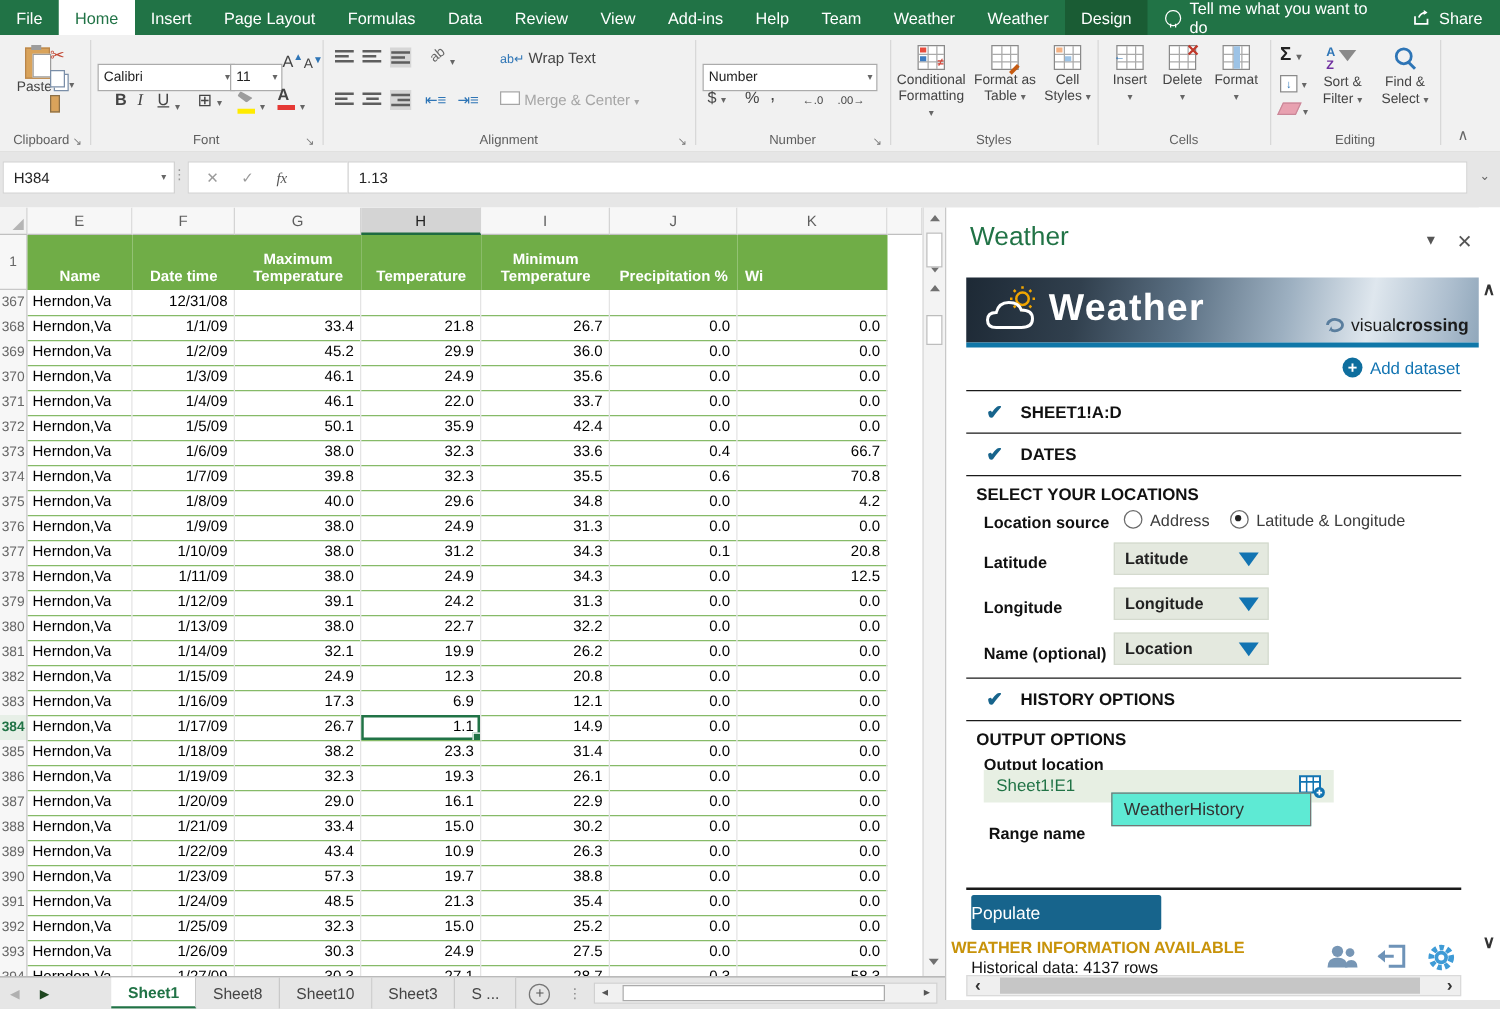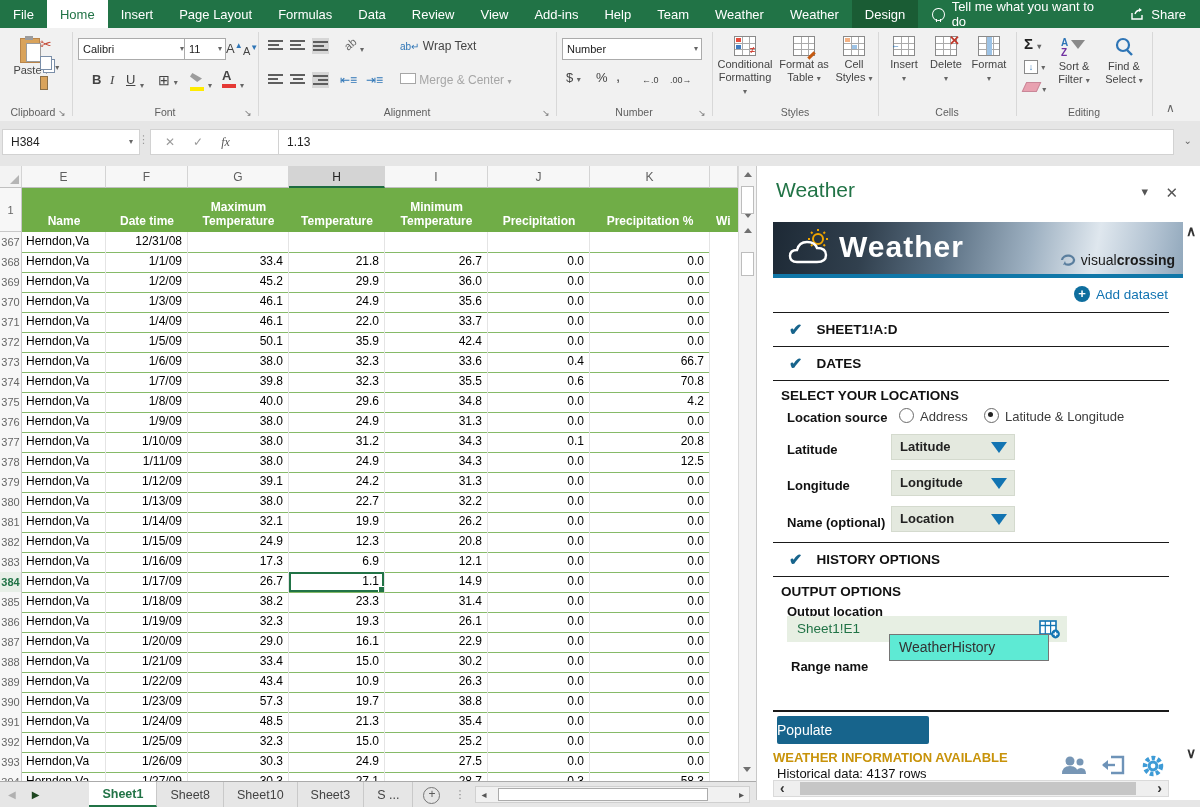--- a/index.html
+++ b/index.html
@@ -11,21 +11,21 @@
   .rtab.contextual{background:#1A5C34;}
   #tellme{display:flex;align-items:center;gap:7px;padding:0 14px;}
   #share{margin-left:auto;display:flex;align-items:center;gap:6px;padding:0 14px;}
   .bulb{width:11px;height:11px;border:1.5px solid #fff;border-radius:50%;position:relative;}
   .bulb:after{content:"";position:absolute;left:3px;top:10px;width:3px;height:3px;border-left:1.5px solid #fff;border-right:1.5px solid #fff;}
   
   #ribbon{position:absolute;left:0;top:28px;width:1200px;height:93px;background:#F1F1F1;border-bottom:1px solid #C8C6C4;font-size:11px;color:#333;}
   .gsep{position:absolute;top:4px;height:84px;width:1px;background:#D8D8D8;}
   .glabel{position:absolute;bottom:3px;font-size:10.5px;color:#5E5E5E;text-align:center;}
   .launch{position:absolute;bottom:3px;font-size:9px;color:#777;}
-  .combo{position:absolute;height:20px;background:#fff;border:1px solid #ABABAB;font-size:11px;color:#222;line-height:20px;padding:0 4px;}
+  .combo{position:absolute;height:20px;background:#fff;border:1px solid #ABABAB;font-size:11px;color:#222;line-height:20px;padding:0 4px;margin-top:13px;}
   .combo .car{position:absolute;right:3px;top:0;color:#666;font-size:8px;}
   .mini{position:absolute;font-size:12px;color:#444;line-height:16px;}
   .car{color:#666;font-size:8px;}
   .bigbtn{position:absolute;text-align:center;color:#444;font-size:11px;line-height:13px;}
   .bigbtn .bicon{display:block;margin:0 auto 2px;}
   .gridic{width:20px;height:18px;border:1px solid #8A8A8A;background:
     linear-gradient(#aaa,#aaa) 0 6px/100% 1px no-repeat,
     linear-gradient(#aaa,#aaa) 0 12px/100% 1px no-repeat,
     linear-gradient(#aaa,#aaa) 7px 0/1px 100% no-repeat,
     linear-gradient(#aaa,#aaa) 14px 0/1px 100% no-repeat,#fff;position:relative;}
@@ -83,21 +83,21 @@
   .checkrow b{font-size:13.5px;}
   .plabel{position:absolute;font-weight:bold;font-size:13px;color:#111;}
   .ddbox{position:absolute;width:124px;height:26px;background:#E4E9DF;border:1px solid #D4DACE;box-sizing:border-box;font-weight:bold;font-size:13px;line-height:24px;padding-left:8px;color:#222;}
   .ddtri{position:absolute;right:7px;top:7px;width:0;height:0;border-left:8px solid transparent;border-right:8px solid transparent;border-top:11px solid #1274B2;}
   .radio{display:inline-block;width:13px;height:13px;border:1px solid #6a6a6a;border-radius:50%;vertical-align:-2px;margin-right:6px;background:#fff;position:relative;}
   .radio.on:after{content:"";position:absolute;left:3px;top:3px;width:5px;height:5px;border-radius:50%;background:#222;}
   .rlabel{font-size:13px;color:#3c3c3c;}
   #outfield{position:absolute;left:30px;top:450px;width:280px;height:26px;background:#E7EFE3;font-size:13.5px;line-height:26px;padding-left:10px;color:#217346;box-sizing:border-box;}
   #rangeinput{position:absolute;left:132px;top:468px;width:160px;height:27px;border:1px solid #757575;background:#5eead4;font-size:14px;line-height:25px;padding-left:9px;color:#333;box-sizing:border-box;}
   #populate{position:absolute;left:20px;top:550px;width:152px;height:28px;background:#17648C;color:#fff;font-size:14px;line-height:28px;border-radius:2px;}
-  #infohead{position:absolute;left:16px;top:584px;color:#C8930A;font-weight:bold;font-size:13px;text-align:right;}
+  #infohead{position:absolute;left:4px;top:584px;color:#C8930A;font-weight:bold;font-size:13px;text-align:right;}
   #infotext{position:absolute;left:20px;top:600px;font-size:13px;color:#111;}
   .picon{position:absolute;top:588px;}
   #phscroll{position:absolute;left:16px;top:614px;width:396px;height:17px;background:#EFEFEF;border:1px solid #DADADA;box-sizing:border-box;}
   #phthumb{position:absolute;left:26px;top:1px;height:13px;width:336px;background:#C6C6C6;}
   .pchev{position:absolute;font-size:14px;font-weight:bold;color:#333;line-height:15px;}
   #pvscroll{position:absolute;right:0;top:0;width:17px;height:634px;background:#fff;}
   svg{display:block;}
 </style>
 </head>
 <body>
@@ -312,21 +312,20 @@
         <div class="c">K</div>
         <div class="c"></div>
       </div>
     <div id="ghdr" class="srow">
         <div class="rh">1</div>
         <div class="h">Name</div>
         <div class="h">Date time</div>
         <div class="h">Maximum Temperature</div>
         <div class="h">Temperature</div>
         <div class="h">Minimum Temperature</div>
-        <div class="h">Precipitation</div>
         <div class="h">Precipitation %</div>
         <div class="h wi">Wi</div>
       </div>
     <div id="rows">
         <div class="srow drow">
           <div class="rh">367</div>
           <div class="cell txt">Herndon,Va</div>
           <div class="cell num">12/31/08</div>
           <div class="cell num"></div>
           <div class="cell num"></div>

